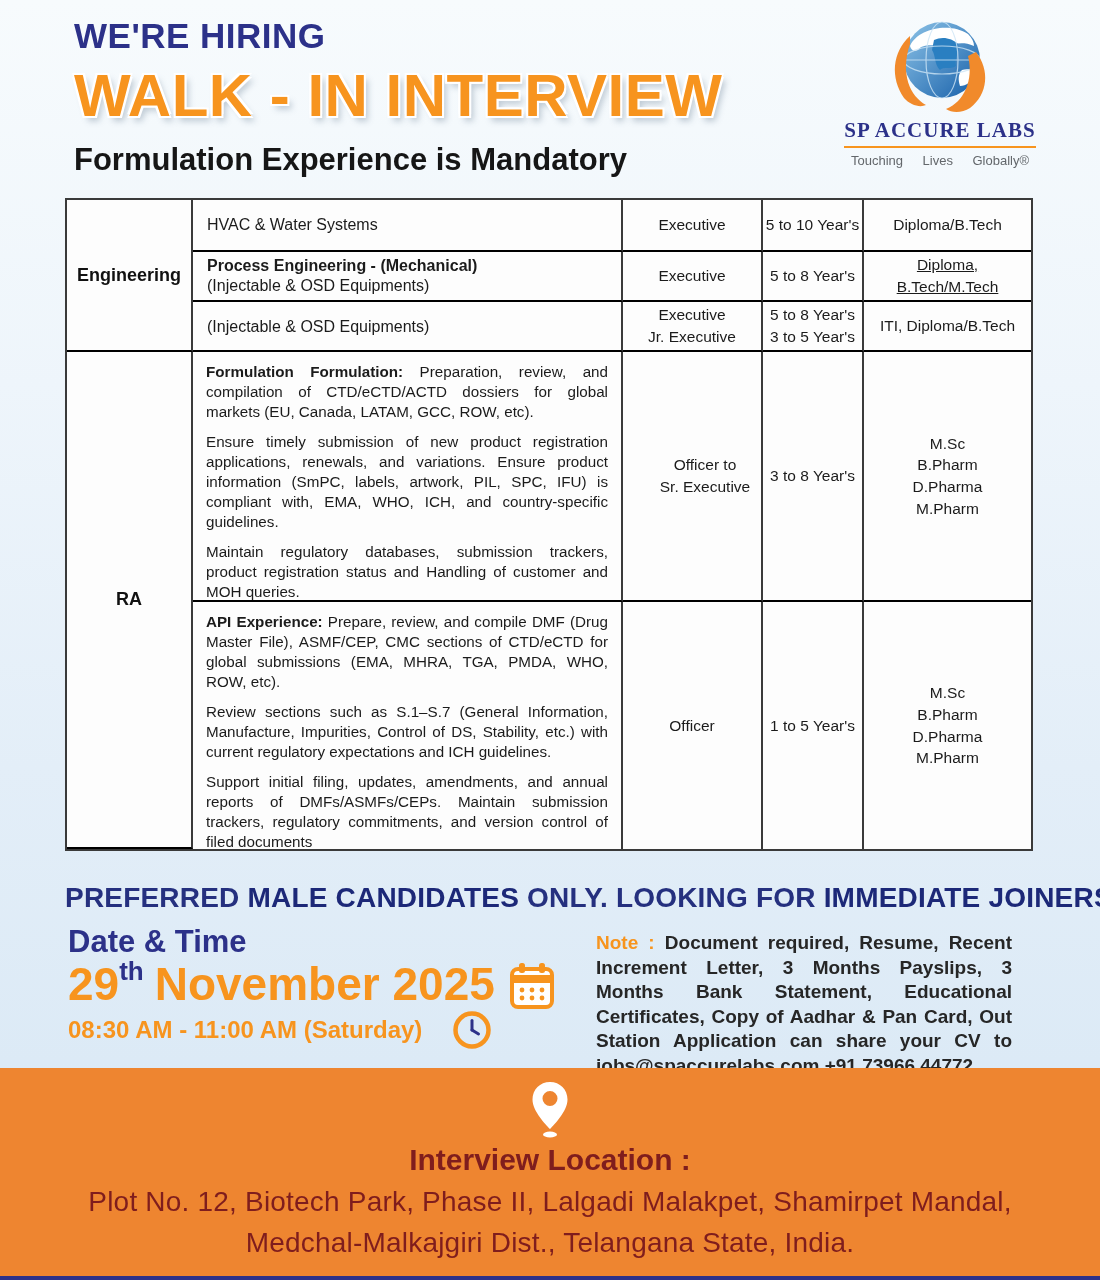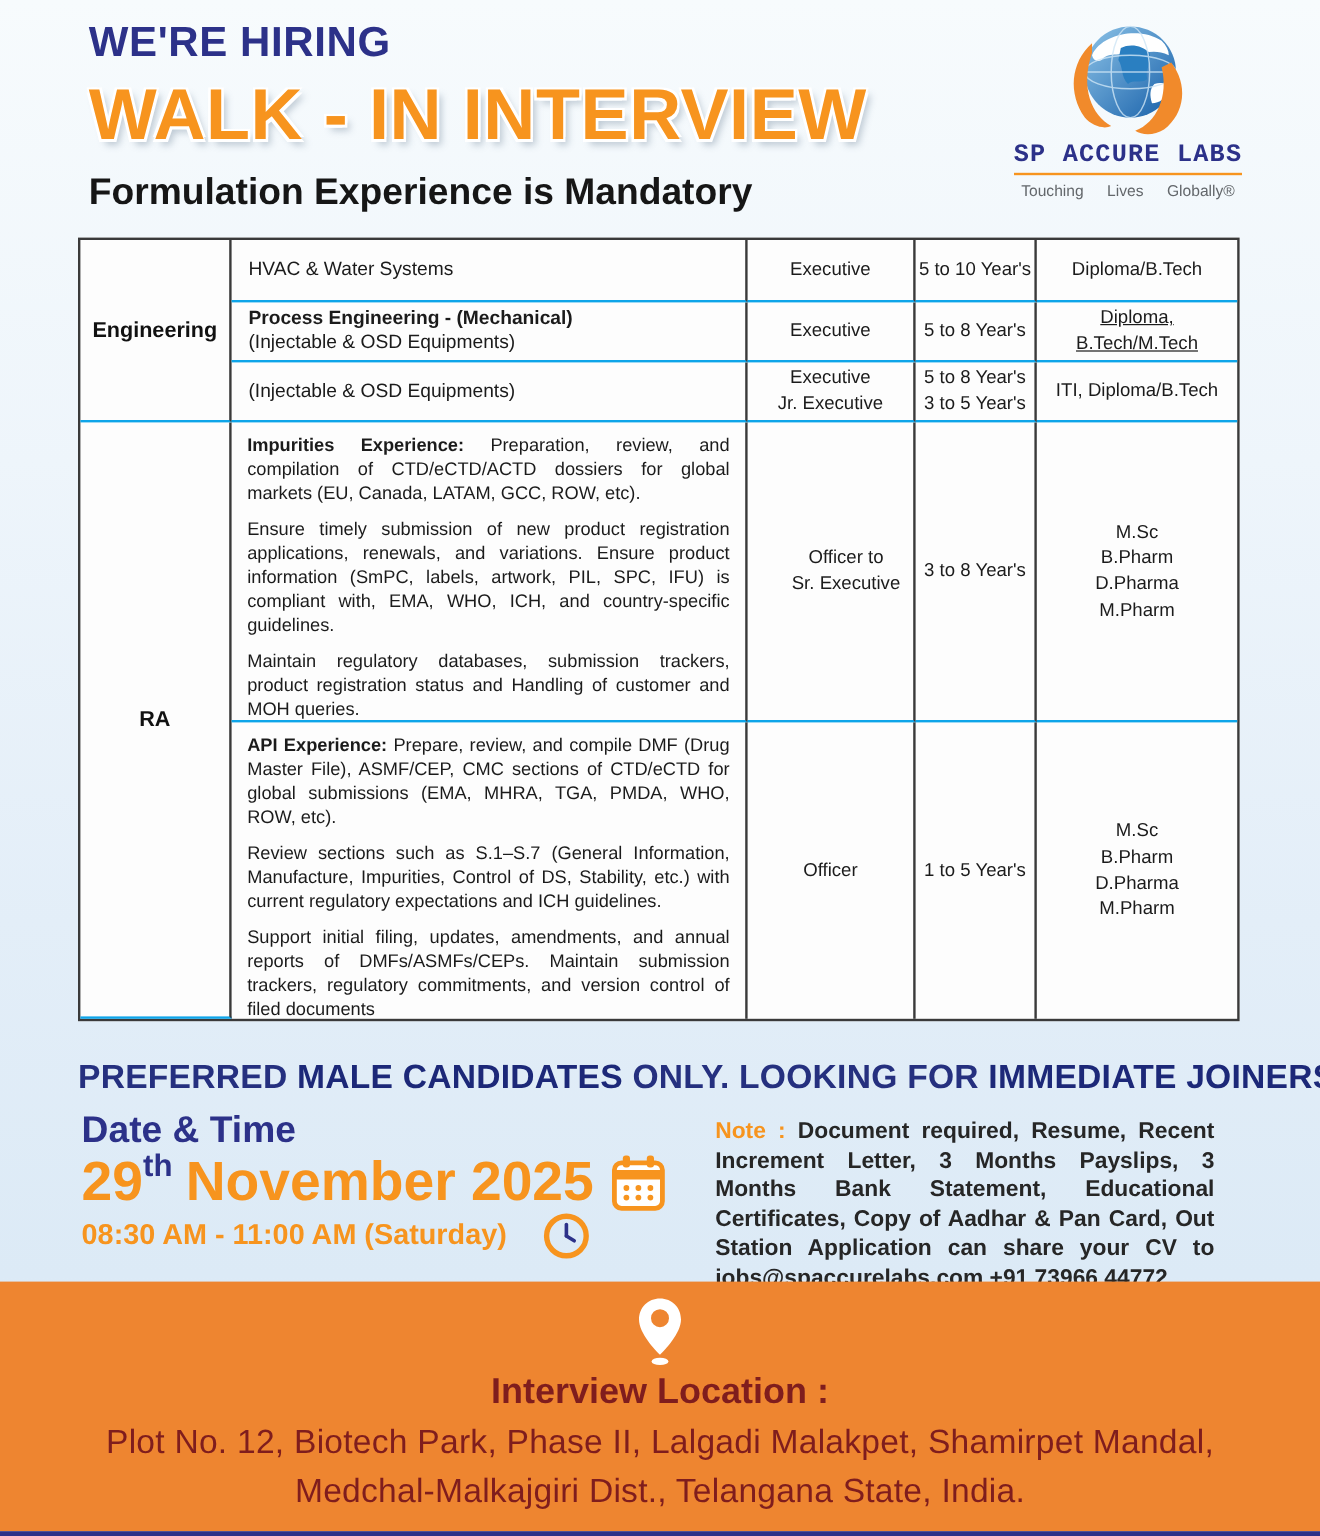--- a/index.html
+++ b/index.html
@@ -13,30 +13,30 @@
   .header { position:absolute; left:74px; top:16px; }
   .hiring { font-size:35px; font-weight:800; color:#2c3189; letter-spacing:.5px; }
   .title  {
     font-size:60px; font-weight:900; color:#f7941e; margin-top:5px; letter-spacing:.5px;
     text-shadow:-2px -2px 0 #fff, 2px -2px 0 #fff, -2px 2px 0 #fff, 2px 2px 0 #fff,
                 4px 5px 6px rgba(120,140,160,.45);
   }
   .subtitle { font-size:31px; font-weight:600; color:#161616; margin-top:12px; }
   
   .logo { position:absolute; left:845px; top:12px; width:190px; display:flex; flex-direction:column; align-items:center; }
-  .logo-name { font-family:Liberation Mono, monospace; font-size:21px; font-weight:700; color:#2c3189;
+  .logo-name { font-family:Liberation Serif, serif; font-size:21px; font-weight:700; color:#2c3189;
                letter-spacing:1px; border-bottom:2px solid #f7941e; padding-bottom:3px; margin-top:2px; white-space:nowrap; }
   .logo-tagline { width:178px; display:flex; justify-content:space-between; font-size:13px; color:#63676b; margin-top:5px; }
   
   .jobtable {
     position:absolute; left:65px; top:198px; width:968px; background:#fdfdfd;
     display:grid; grid-template-columns:126px 430px 140px 101px 167px;
     grid-template-rows:52px 50px 50px 250px 247px; border:2px solid #3a3a3a;
   }
-  .cell { border-right:2px solid #3a3a3a; border-bottom:2px solid #0ea5e9; }
+  .cell { border-right:2px solid #3a3a3a; border-bottom:2px solid #000000; }
   .cell.last-col { border-right:none; }
   .cell.last-row { border-bottom:none; }
   .cat { display:flex; align-items:center; justify-content:center; font-size:18px; font-weight:800; color:#111; }
   .desc { display:flex; flex-direction:column; justify-content:center; padding:6px 14px; color:#1b1b1b; }
   .desc-plain { font-size:16px; }
   .desc-title { font-size:16px; font-weight:800; }
   .desc-sub { font-size:16px; margin-top:2px; }
   .center-cell { display:flex; flex-direction:column; align-items:center; justify-content:center;
                  font-size:15.5px; color:#1b1b1b; line-height:1.4; text-align:center; padding:2px; }
   .ra-desc { display:block; padding:10px 13px 4px 13px; color:#1b1b1b; }
@@ -147,21 +147,21 @@
       <div>5 to 8 Year's</div>
       <div>3 to 5 Year's</div>
     </div>
     <div class="cell center-cell last-col" style="grid-row:3; grid-column:5;">
       <div>ITI, Diploma/B.Tech</div>
     </div>
 
     <div class="cell cat" style="grid-row:4/6; grid-column:1;">RA</div>
 
     <div class="cell ra-desc" style="grid-row:4; grid-column:2;">
-      <div class="ra-para"><span class="ra-lead">Impurities Experience:</span><span> Preparation, review, and compilation of CTD/eCTD/ACTD dossiers for global markets (EU, Canada, LATAM, GCC, ROW, etc).</span></div>
+      <div class="ra-para"><span class="ra-lead">Formulation Formulation:</span><span> Preparation, review, and compilation of CTD/eCTD/ACTD dossiers for global markets (EU, Canada, LATAM, GCC, ROW, etc).</span></div>
       <div class="ra-para"><span>Ensure timely submission of new product registration applications, renewals, and variations. Ensure product information (SmPC, labels, artwork, PIL, SPC, IFU) is compliant with, EMA, WHO, ICH, and country-specific guidelines.</span></div>
       <div class="ra-para"><span>Maintain regulatory databases, submission trackers, product registration status and Handling of customer and MOH queries.</span></div>
     </div>
     <div class="cell center-cell" style="grid-row:4; grid-column:3;padding-left:28px;">
       <div>Officer to</div>
       <div>Sr. Executive</div>
     </div>
     <div class="cell center-cell" style="grid-row:4; grid-column:4;">
       <div>3 to 8 Year's</div>
     </div>

